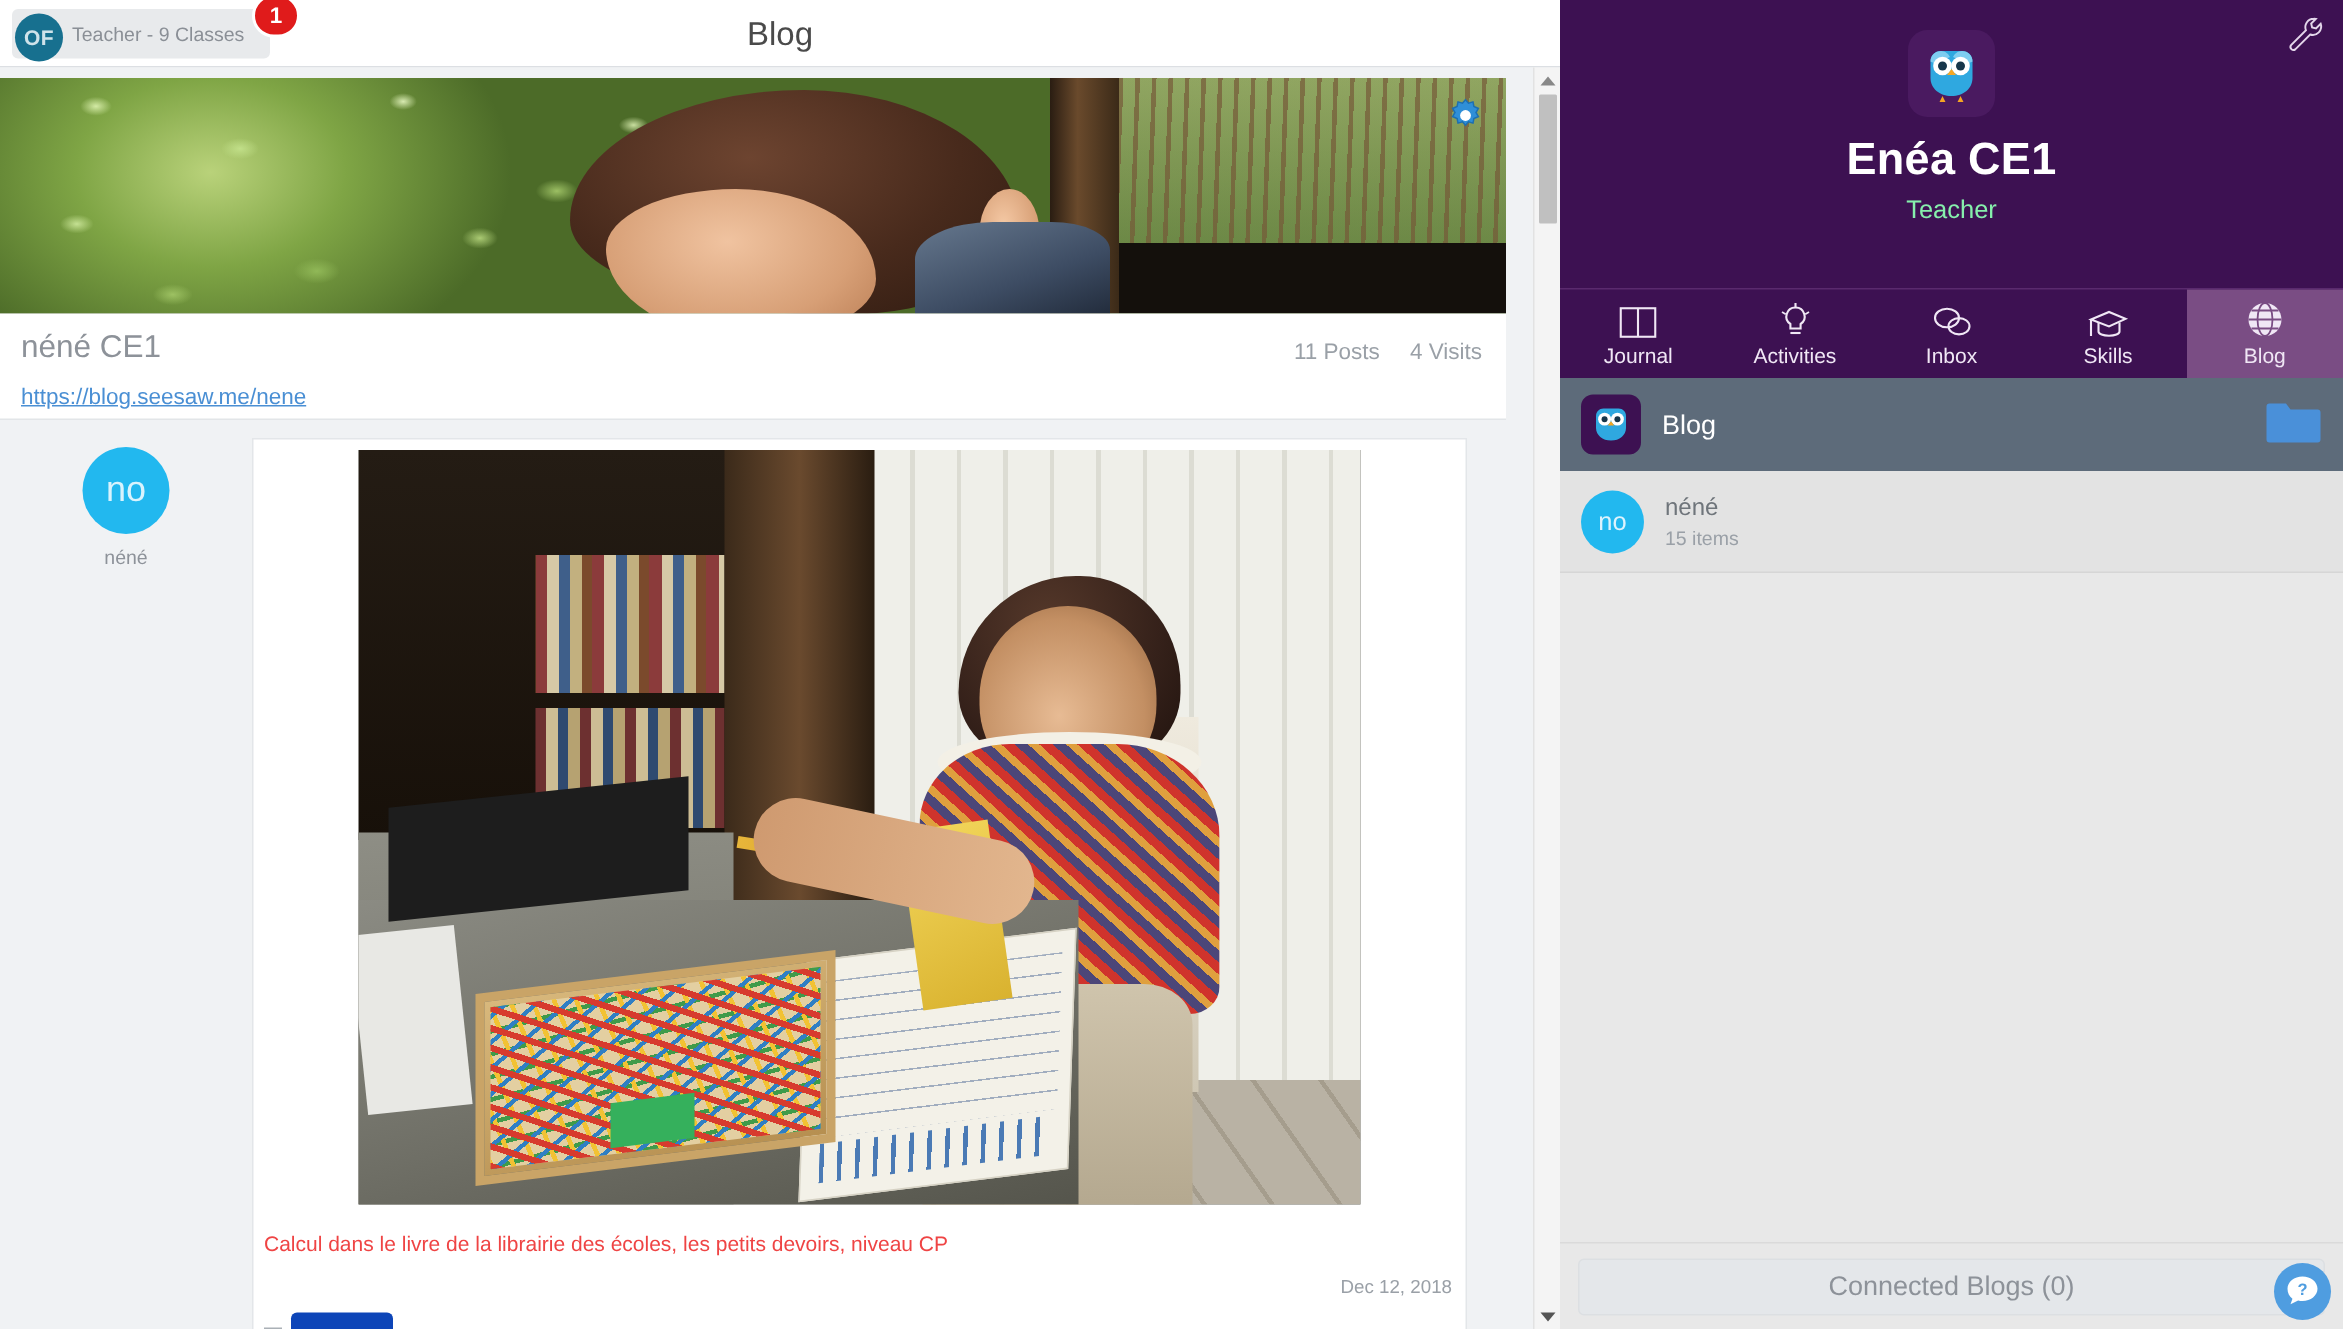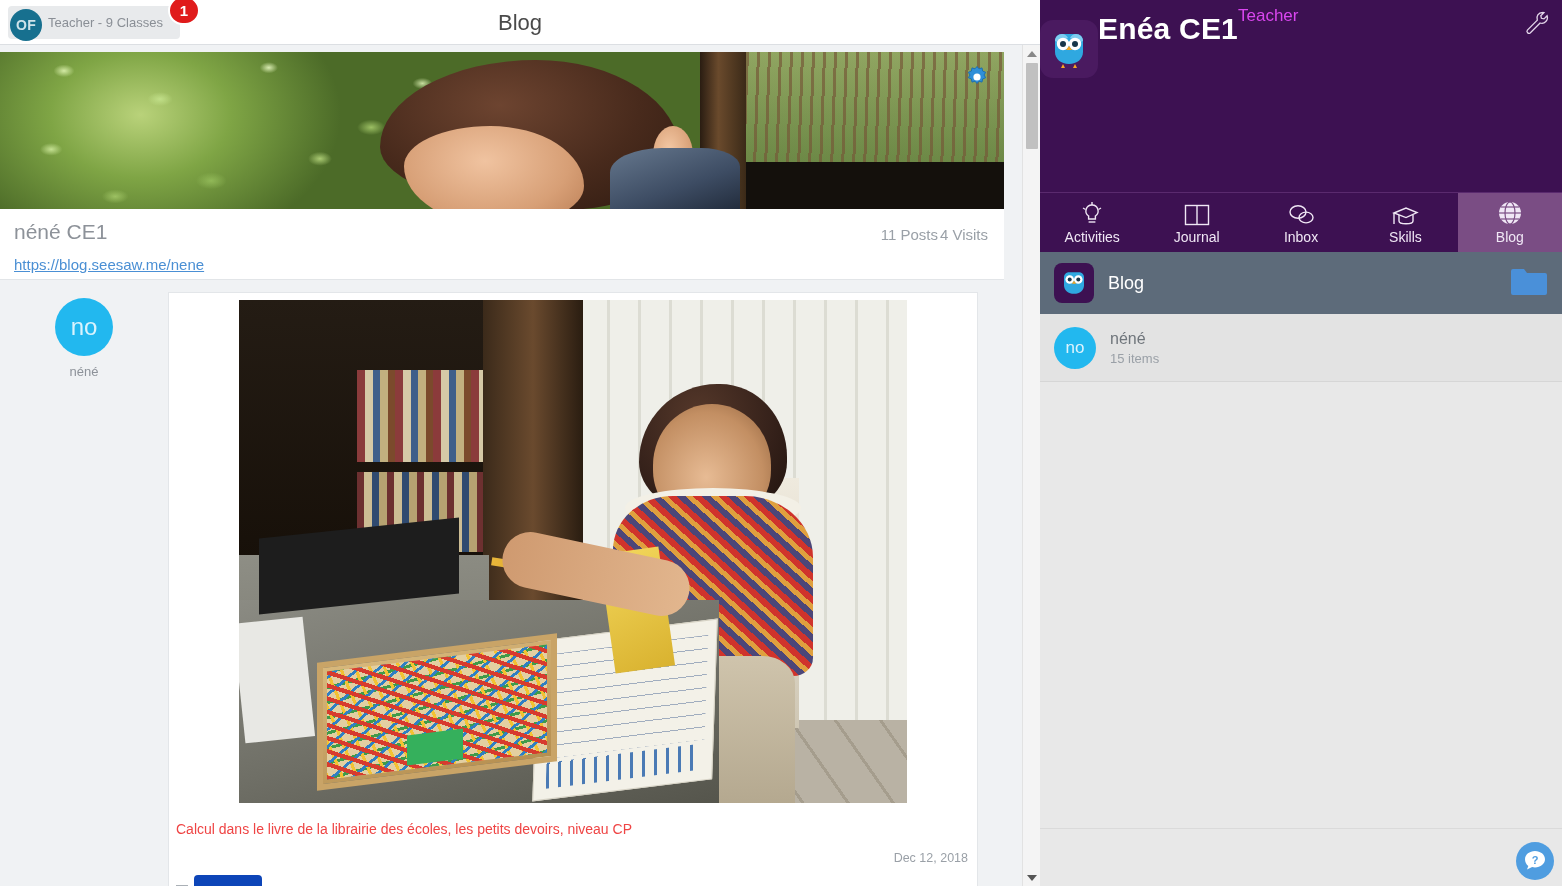--- a/index.html
+++ b/index.html
@@ -152,21 +152,21 @@
     margin-right: 18px;
     width: 1004px; height: 71px;
     background: #fff;
     border-bottom: 1px solid #e2e5e8;
     padding: 11px 14px 0 14px;
   }
   .blog-name { font-size: 21px; color: #8d9299; font-weight: normal; }
   .blog-url { font-size: 15px; color: #4a8fd4; margin-top: 12px; display: inline-block; }
   .info-stats {
     position: absolute; right: 16px; top: 17px;
-    display: flex; gap: 2px;
+    display: flex; gap: 20px;
     font-size: 15px; color: #9aa0a7;
   }
 
   
   .post-row {
     display: flex;
     padding: 12px 0 0 0;
     margin-right: 18px;
   }
   .post-author {
@@ -367,38 +367,38 @@
   .sidebar {
     width: 522px; height: 886px;
     background: #e8e8e8;
     position: relative;
     display: flex; flex-direction: column;
   }
   .side-header {
     height: 192px;
     background: #3d1152;
     position: relative;
-    display: flex; align-items: flex-start;
+    display: flex; flex-direction: column; align-items: center;
   }
   .wrench-btn {
     position: absolute; right: 10px; top: 8px;
     width: 30px; height: 30px; cursor: pointer;
   }
   .owl-logo {
     margin-top: 20px;
     width: 58px; height: 58px; border-radius: 13px;
     background: #4a1a60;
     display: flex; align-items: center; justify-content: center;
   }
   .side-title {
     margin-top: 12px;
     font-size: 30px; font-weight: bold; color: #fff;
     letter-spacing: .2px;
   }
-  .side-sub { margin-top: 6px; font-size: 17px; color: #d946ef; }
+  .side-sub { margin-top: 6px; font-size: 17px; color: #86efac; }
 
   .nav-tabs {
     height: 60px;
     background: #3d1152;
     display: flex;
     border-top: 1px solid #5a2a6e;
   }
   .nav-tab {
     flex: 1;
     display: flex; flex-direction: column; align-items: center; justify-content: center;
@@ -591,38 +591,38 @@
           <path d="M15 36l-2 4h4zM27 36l-2 4h4z" fill="#f5a623"></path>
         </svg>
       </div>
       <div class="side-title">Enéa CE1</div>
       <div class="side-sub">Teacher</div>
     </div>
 
     <div class="nav-tabs">
       <div class="nav-tab">
         <span class="tab-ico">
+          <svg width="26" height="22" viewBox="0 0 26 22">
+              <rect x="1.5" y="1.5" width="23" height="19" fill="none" stroke="#f0e7f5" stroke-width="1.4"></rect>
+              <line x1="13" y1="1.5" x2="13" y2="20.5" stroke="#f0e7f5" stroke-width="1.4"></line>
+            </svg>
+        </span>
+        <span>Journal</span>
+      </div>
+      <div class="nav-tab">
+        <span class="tab-ico">
           <svg width="22" height="24" viewBox="0 0 22 24">
               <path d="M11 3a6 6 0 0 0-3.4 11v3h6.8v-3A6 6 0 0 0 11 3z" fill="none" stroke="#f0e7f5" stroke-width="1.4"></path>
               <line x1="7.6" y1="20" x2="14.4" y2="20" stroke="#f0e7f5" stroke-width="1.4"></line>
               <line x1="11" y1="0" x2="11" y2="3" stroke="#f0e7f5" stroke-width="1.4"></line>
               <line x1="2" y1="6" x2="4.5" y2="7.5" stroke="#f0e7f5" stroke-width="1.2"></line>
               <line x1="20" y1="6" x2="17.5" y2="7.5" stroke="#f0e7f5" stroke-width="1.2"></line>
             </svg>
         </span>
         <span>Activities</span>
-      </div>
-      <div class="nav-tab">
-        <span class="tab-ico">
-          <svg width="26" height="22" viewBox="0 0 26 22">
-              <rect x="1.5" y="1.5" width="23" height="19" fill="none" stroke="#f0e7f5" stroke-width="1.4"></rect>
-              <line x1="13" y1="1.5" x2="13" y2="20.5" stroke="#f0e7f5" stroke-width="1.4"></line>
-            </svg>
-        </span>
-        <span>Journal</span>
       </div>
       <div class="nav-tab">
         <span class="tab-ico">
           <svg width="28" height="22" viewBox="0 0 28 22">
               <ellipse cx="11" cy="8" rx="8" ry="6.2" fill="none" stroke="#f0e7f5" stroke-width="1.4"></ellipse>
               <ellipse cx="19" cy="13.5" rx="7" ry="5.4" fill="none" stroke="#f0e7f5" stroke-width="1.4"></ellipse>
             </svg>
         </span>
         <span>Inbox</span>
       </div>
@@ -675,20 +675,21 @@
       <div class="student-avatar">no</div>
       <div>
         <div class="student-name">néné</div>
         <div class="student-count">15 items</div>
       </div>
     </div>
 
     <div class="side-body"></div>
 
     <div class="side-footer">
+      <div class="connected-btn">Connected Blogs (0)</div>
       <div class="help-btn">
         <svg width="26" height="26" viewBox="0 0 26 26">
           <path d="M13 3c5.5 0 10 3.6 10 8.2 0 4.5-4.5 8.2-10 8.2-1 0-2-.1-2.9-.4L5 21.5l1.3-3.6C4.2 16.4 3 14 3 11.2 3 6.6 7.5 3 13 3z" fill="#ffffff"></path>
           <text x="13" y="15.5" font-size="11" font-family="Liberation Sans, sans-serif" font-weight="bold" text-anchor="middle" fill="#4f9de0">?</text>
         </svg>
       </div>
     </div>
 
   </div>
 </div>

